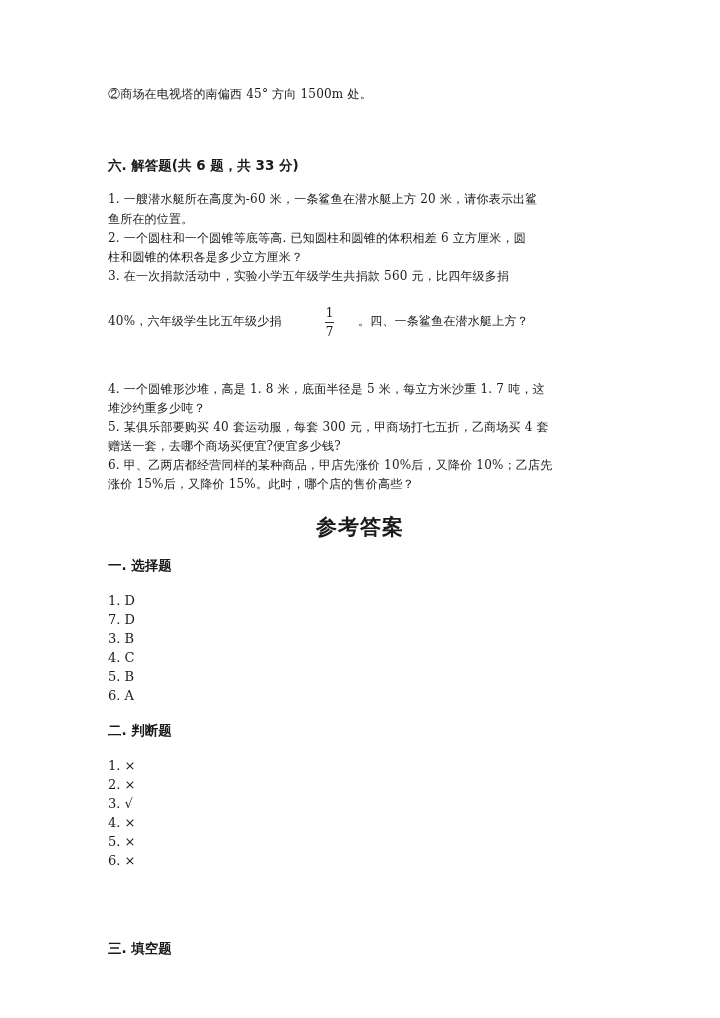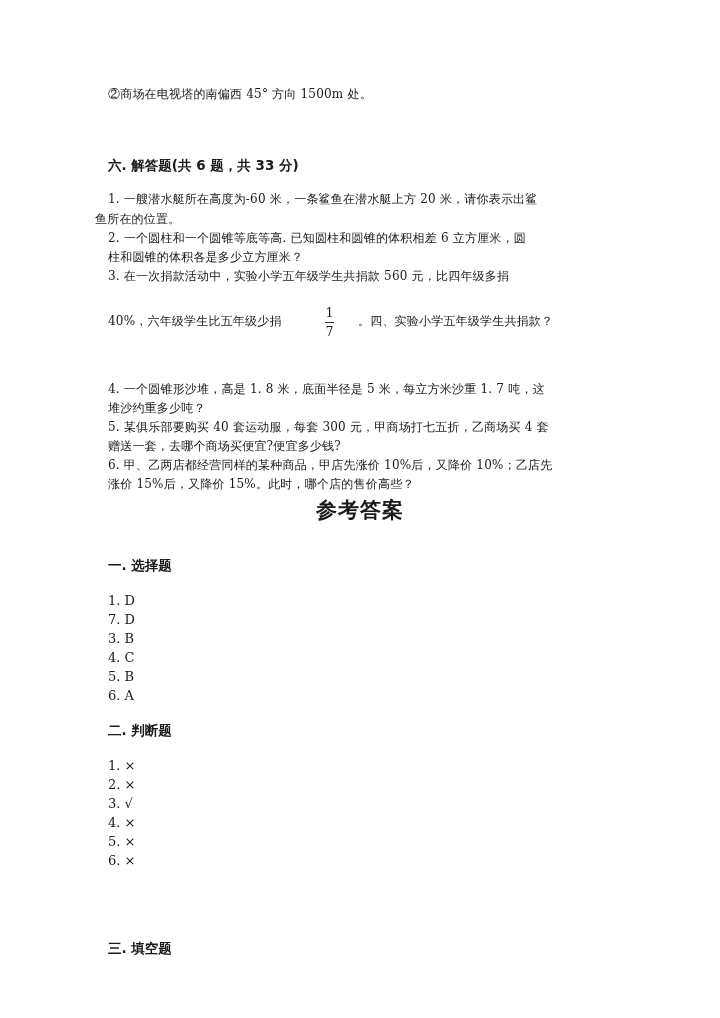--- a/index.html
+++ b/index.html
@@ -16,41 +16,41 @@
 </head>
 <body>
 
 <div>
 
   <div class="abs line" style="left:108px; top:86px;">②商场在电视塔的南偏西 45° 方向 1500m 处。</div>
 
   <div class="abs heading" style="left:108px; top:157px;">六. 解答题(共 6 题，共 33 分)</div>
 
   <div class="abs line" style="left:108px; top:191px;">1. 一艘潜水艇所在高度为-60 米，一条鲨鱼在潜水艇上方 20 米，请你表示出鲨</div>
-  <div class="abs line" style="left:95px; top:211px;">鱼所在的位置。</div>
+  <div class="abs line" style="left:108px; top:211px;">鱼所在的位置。</div>
   <div class="abs line" style="left:108px; top:230px;">2. 一个圆柱和一个圆锥等底等高. 已知圆柱和圆锥的体积相差 6 立方厘米，圆</div>
   <div class="abs line" style="left:108px; top:249px;">柱和圆锥的体积各是多少立方厘米？</div>
   <div class="abs line" style="left:108px; top:268px;">3. 在一次捐款活动中，实验小学五年级学生共捐款 560 元，比四年级多捐</div>
 
   <div class="abs line" style="left:108px; top:313px;">40%，六年级学生比五年级少捐</div>
   <div class="abs frac" style="left:325px; top:306px;">
     <span>1</span>
     <span class="bar"></span>
     <span>7</span>
   </div>
-  <div class="abs line" style="left:358px; top:313px;">。四、实验小学五年级学生共捐款？</div>
+  <div class="abs line" style="left:358px; top:313px;">。四、一条鲨鱼在潜水艇上方？</div>
 
   <div class="abs line" style="left:108px; top:381px;">4. 一个圆锥形沙堆，高是 1. 8 米，底面半径是 5 米，每立方米沙重 1. 7 吨，这</div>
   <div class="abs line" style="left:108px; top:400px;">堆沙约重多少吨？</div>
   <div class="abs line" style="left:108px; top:419px;">5. 某俱乐部要购买 40 套运动服，每套 300 元，甲商场打七五折，乙商场买 4 套</div>
   <div class="abs line" style="left:108px; top:438px;">赠送一套，去哪个商场买便宜?便宜多少钱?</div>
   <div class="abs line" style="left:108px; top:457px;">6. 甲、乙两店都经营同样的某种商品，甲店先涨价 10%后，又降价 10%；乙店先</div>
   <div class="abs line" style="left:108px; top:476px;">涨价 15%后，又降价 15%。此时，哪个店的售价高些？</div>
 
-  <div class="abs title" style="top:496px;text-align:center;">参考答案</div>
+  <div class="abs title" style="top:513px;text-align:center;">参考答案</div>
 
   <div class="abs heading" style="left:108px; top:557px;">一. 选择题</div>
   <div class="abs ans" style="left:108px; top:593px;">1. D</div>
   <div class="abs ans" style="left:108px; top:612px;">7. D</div>
   <div class="abs ans" style="left:108px; top:631px;">3. B</div>
   <div class="abs ans" style="left:108px; top:650px;">4. C</div>
   <div class="abs ans" style="left:108px; top:669px;">5. B</div>
   <div class="abs ans" style="left:108px; top:688px;">6. A</div>
 
   <div class="abs heading" style="left:108px; top:722px;">二. 判断题</div>

